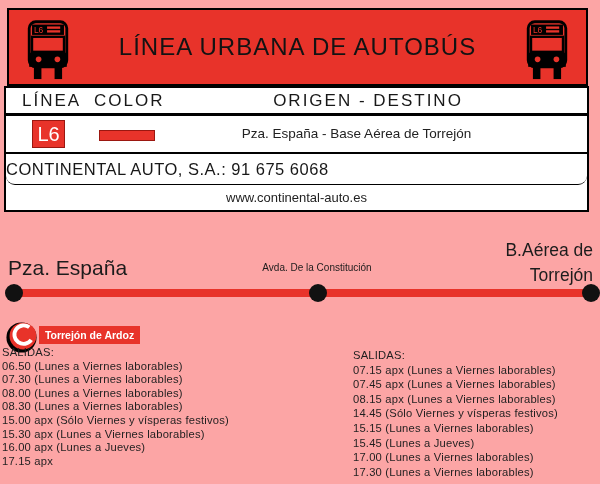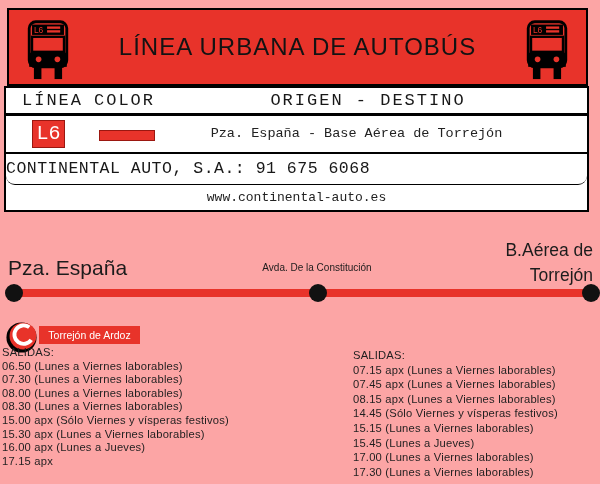--- a/index.html
+++ b/index.html
@@ -13,21 +13,21 @@
     background:#e8332a;border:2px solid #000;box-sizing:border-box;
     display:flex;align-items:center;justify-content:center;
   }
   .banner-title{font-size:24px;color:#131313;letter-spacing:1px;white-space:nowrap;}
   .bus{position:absolute;top:8px;width:46px;height:62px;}
   .bus-left{left:16px;}
   .bus-right{right:16px;}
   
   .info-table{
     position:absolute;left:4px;top:86px;width:585px;height:126px;
-    border:2px solid #000;box-sizing:border-box;background:#fff;font-family:Liberation Mono, monospace;
+    border:2px solid #000;box-sizing:border-box;background:#fff;
   }
   .thead{position:relative;height:25px;border-bottom:3px solid #000;}
   .th{position:absolute;top:3px;font-size:17px;letter-spacing:2px;color:#181818;white-space:nowrap;}
   .th-linea{left:16px;}
   .th-color{left:88px;}
   .th-od{left:232px;width:260px;text-align:center;}
   .trow{position:relative;height:36px;border-bottom:2px solid #000;}
   .l6box{
     position:absolute;left:26px;top:4px;width:33px;height:28px;background:#e8332a;
     color:#ffffff;font-size:20px;line-height:28px;text-align:center;
@@ -45,21 +45,21 @@
   .stop-right{left:460px;top:238px;width:133px;font-size:17.5px;text-align:right;line-height:25px;}
   .route-line{position:absolute;left:13px;top:289px;width:578px;height:8px;background:#e8332a;}
   .dot{position:absolute;top:284px;width:18px;height:18px;border-radius:50%;background:#111;}
   .dot-left{left:5px;}
   .dot-mid{left:309px;}
   .dot-right{left:582px;}
   
   .logo{position:absolute;left:4px;top:320px;width:35px;height:35px;}
   .logo-label{
     position:absolute;left:39px;top:326px;width:101px;height:18px;line-height:18px;
-    background:#e8332a;color:#ffffff;font-size:10.5px;text-align:center;white-space:nowrap;
+    background:#e8332a;color:#ffffff;font-size:10.5px;text-align:center;white-space:nowrap;font-weight:bold;
   }
   
   .dep{position:absolute;font-size:11.2px;letter-spacing:0.2px;color:#1f1f1f;white-space:nowrap;}
   .dep-left{left:2px;top:346px;line-height:13.6px;}
   .dep-right{left:353px;top:348px;line-height:14.6px;}
 </style>
 </head>
 <body>
 
 <div class="page">

